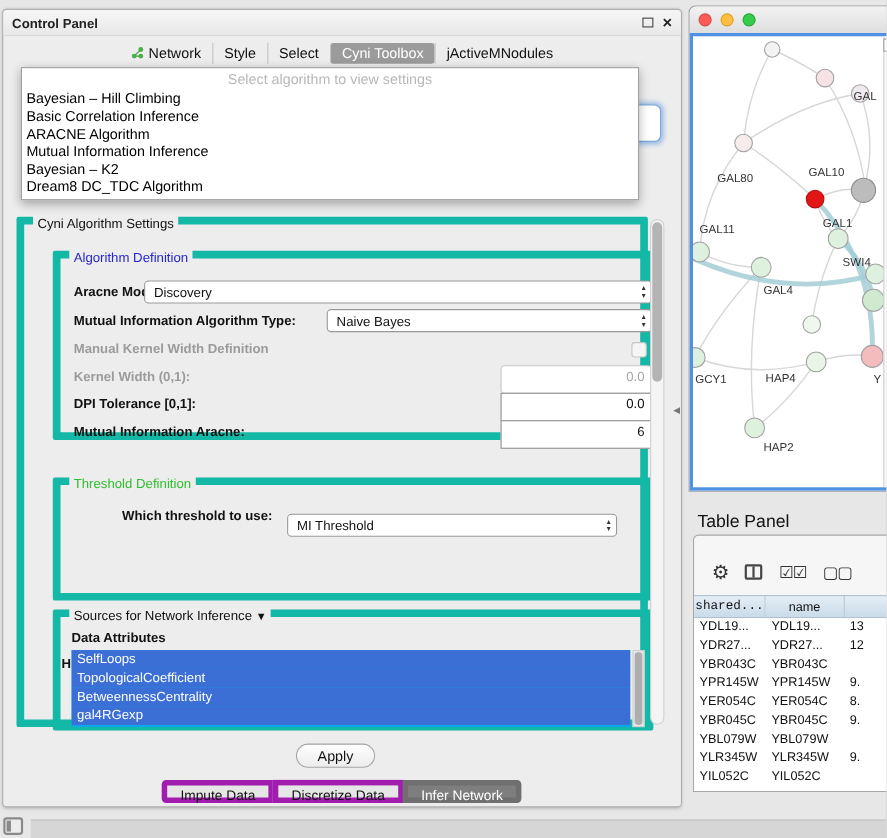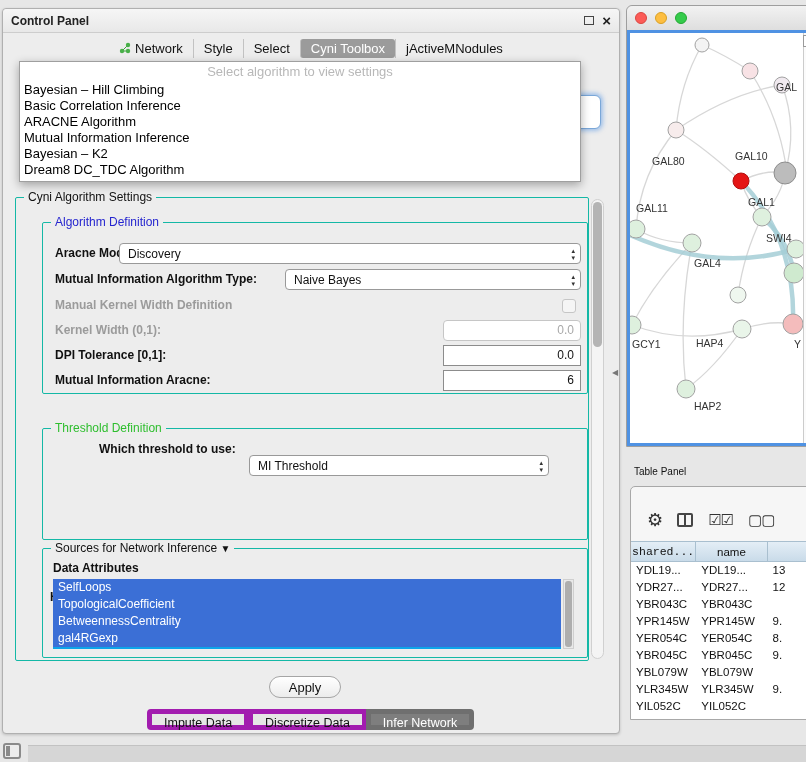--- a/index.html
+++ b/index.html
@@ -28,41 +28,41 @@
   .dropdown-popup { position:absolute; left:16px; top:52px; width:562px; z-index:30;
       background:#fff; border:1px solid #9f9f9f; box-shadow:0 3px 9px rgba(0,0,0,.32); padding-bottom:3px; }
   .dd-header { text-align:center; color:#b8b8b8; font-size:13px; padding:2px 0 3px; }
   .dd-item { font-size:13px; line-height:16px; padding:0 4px; white-space:nowrap; color:#000; }
   .dd-item.bold { font-weight:normal; }
 
   .combo-fragment { position:absolute; left:564px; top:86px; width:34px; height:34px; z-index:5;
       background:#fff; border:1px solid #7aa7d8; border-radius:6px; box-shadow:0 0 4px 2px rgba(95,155,230,.55); }
 
   
-  .group { position:absolute; border:1px solid #14b8a6; border-radius:2px; }
+  .group { position:absolute; border:7px solid #14b8a6; border-radius:2px; }
   .group-label { position:absolute; top:-8px; left:8px; background:#ededed; padding:0 4px;
       font-size:12px; white-space:nowrap; }
   .group-label.blue { color:#2525cf; }
   .group-label.green { color:#2ebe2e; }
   .group-label.black { color:#111; }
 
   .outer-group { left:12px; top:188px; width:574px; height:464px; }
   .algo-group  { left:26px; top:24px; width:546px; height:172px; }
   .thr-group   { left:26px; top:230px; width:546px; height:112px; }
   .mi-group    { left:8px;  top:58px;  width:528px; height:46px; }
   .src-group   { left:26px; top:350px; width:546px; height:110px; }
 
   .lbl { position:absolute; font-weight:bold; font-size:12px; line-height:21px; white-space:nowrap; }
   .lbl.disabled { color:#9b9b9b; }
 
   .combo { position:absolute; height:21px; background:#fff; border:1px solid #999;
       border-radius:4px; display:flex; align-items:center; padding:0 18px 0 8px; font-size:12px; }
   .combo .arrows { position:absolute; right:5px; top:3px; display:flex; flex-direction:column;
       font-size:7px; line-height:7px; color:#333; }
-  .tfield { position:absolute; height:21px; line-height:19px; background:#fff;
+  .tfield { position:absolute; height:26px; line-height:19px; background:#fff;
       border:1px solid #8c8c8c; font-size:12px; text-align:right; padding:0 6px; }
   .tfield.disabled { border:1px solid #c6c6c6; border-radius:4px; color:#a8a8a8; }
   .checkbox { position:absolute; width:14px; height:14px; background:#f5f5f5;
       border:1px solid #c6c6c6; border-radius:3px; }
 
   .hub-row { position:absolute; left:34px; top:392px; font-weight:bold; font-size:12px;
       display:flex; align-items:center; gap:8px; }
   .hub-arrow { font-size:11px; }
   .tri { font-size:10px; }
 
@@ -102,21 +102,21 @@
   #netsvg { position:absolute; left:0; top:0; z-index:1; }
   #netsvg .edge-thin  { fill:none; stroke:#d7d7d7; stroke-width:1.3; }
   #netsvg .edge-thick { fill:none; stroke:#a5ced6; stroke-width:4.5; opacity:.85; stroke-linecap:round; }
   #netsvg text { font-family:"Liberation Sans",sans-serif; font-size:10.5px; fill:#333; }
   .net-scrollstrip { position:absolute; right:0; top:0; bottom:0; width:11px; z-index:2;
       background:#fbfbfb; border-left:1px solid #cccccc; }
   .net-box { position:absolute; left:-1px; top:2px; width:12px; height:12px;
       background:#fff; border:1px solid #9a9a9a; }
 
   
-  .table-label { position:absolute; left:634px; top:466px; font-size:10px; color:#111;text-align:center; }
+  .table-label { position:absolute; left:634px; top:466px; font-size:16px; color:#111;text-align:center; }
   .table-window { position:absolute; left:630px; top:486px; width:186px; height:234px;
       background:#f6f6f6; border:1px solid #a8a8a8; border-radius:5px 5px 0 0; overflow:hidden; }
   .table-toolbar { position:absolute; left:0; right:0; top:0; height:54px;
       display:flex; align-items:center; gap:15px; padding:12px 0 0 16px; }
   .tool-glyph { font-size:15px; color:#333; letter-spacing:-1px; }
   .tool-glyph.big { font-size:18px; }
   .columns-icon { width:16px; height:14px; border:2px solid #454545; border-radius:2px; position:relative; }
   .columns-icon::after { content:''; position:absolute; left:5px; top:0; bottom:0; width:2px; background:#454545; }
   .thead { position:absolute; left:0; right:0; top:54px; height:21px; display:flex; }
   .th { height:21px; line-height:20px; text-align:center; font-size:11.5px;
@@ -225,21 +225,21 @@
       </div>
 
       <div class="hub-row">
         <span>Hub/Transcription Factor Definition</span>
         <span class="hub-arrow">▶</span>
       </div>
 
       <div class="group thr-group">
         <span class="group-label green">Threshold Definition</span>
 
-        <span class="lbl" style="left:56px;top:10px">Which threshold to use:</span>
+        <span class="lbl" style="left:56px;top:18px">Which threshold to use:</span>
         <div class="combo" style="left:206px;top:26px;width:300px">
           <span>MI Threshold</span>
           <span class="arrows">
               <span>▴</span>
               <span>▾</span>
             </span>
         </div>
 
       </div>
 

